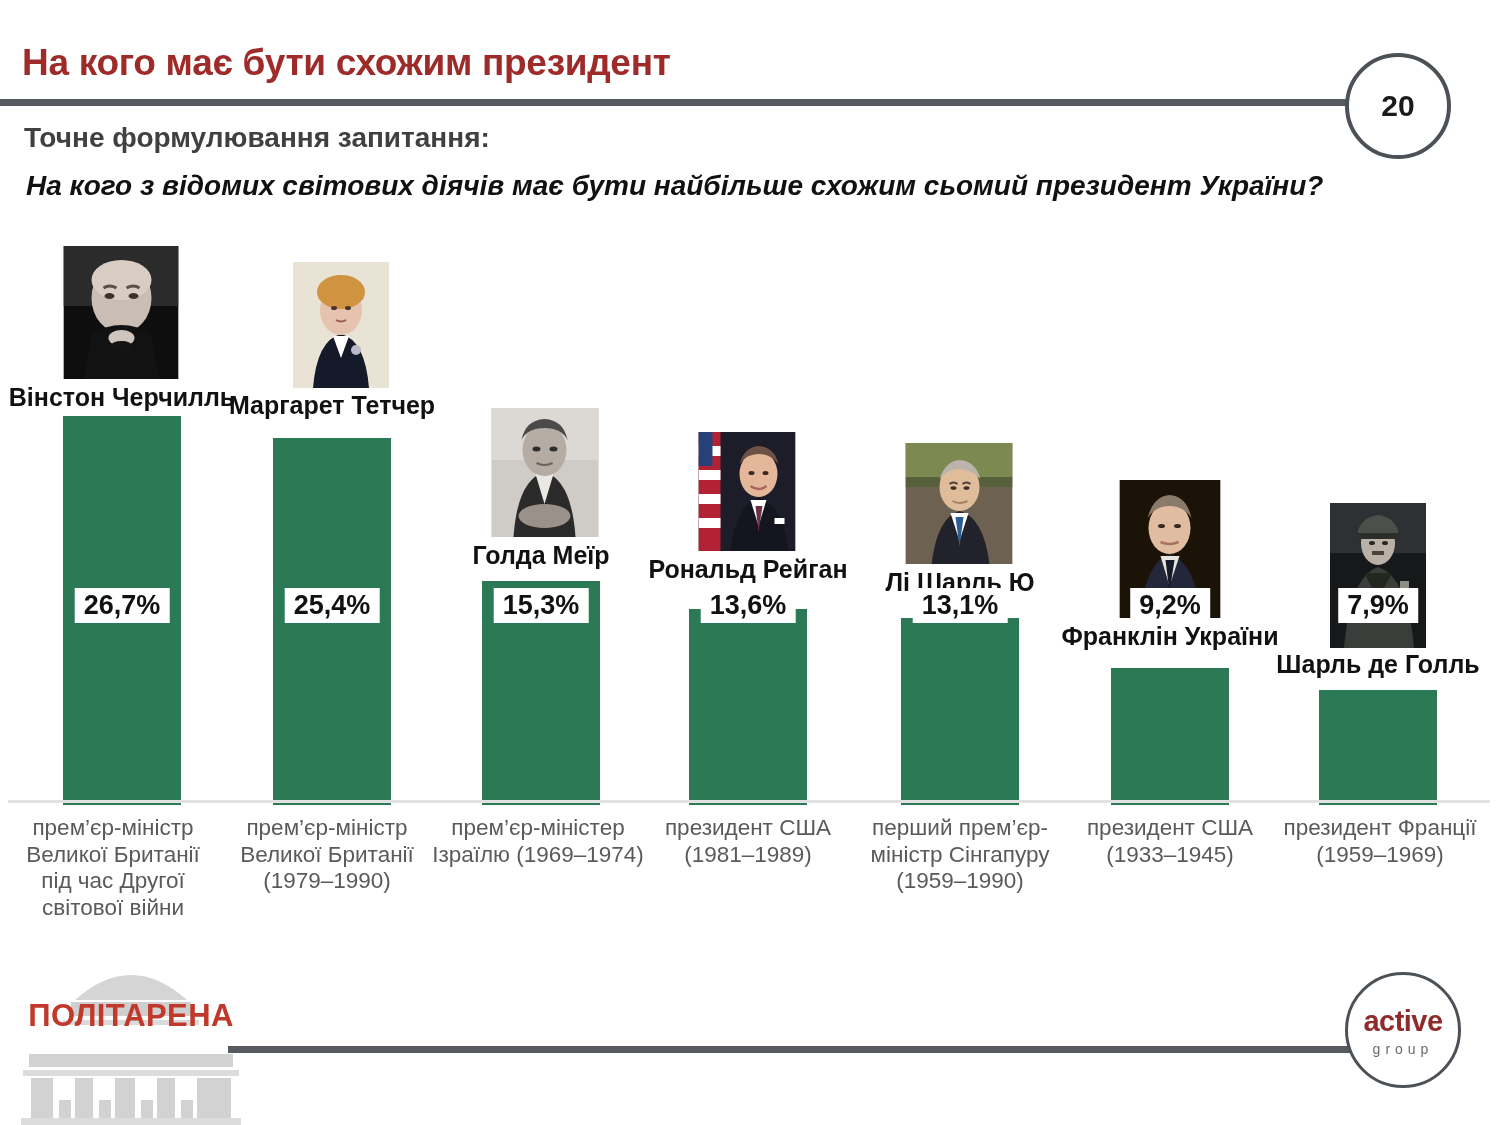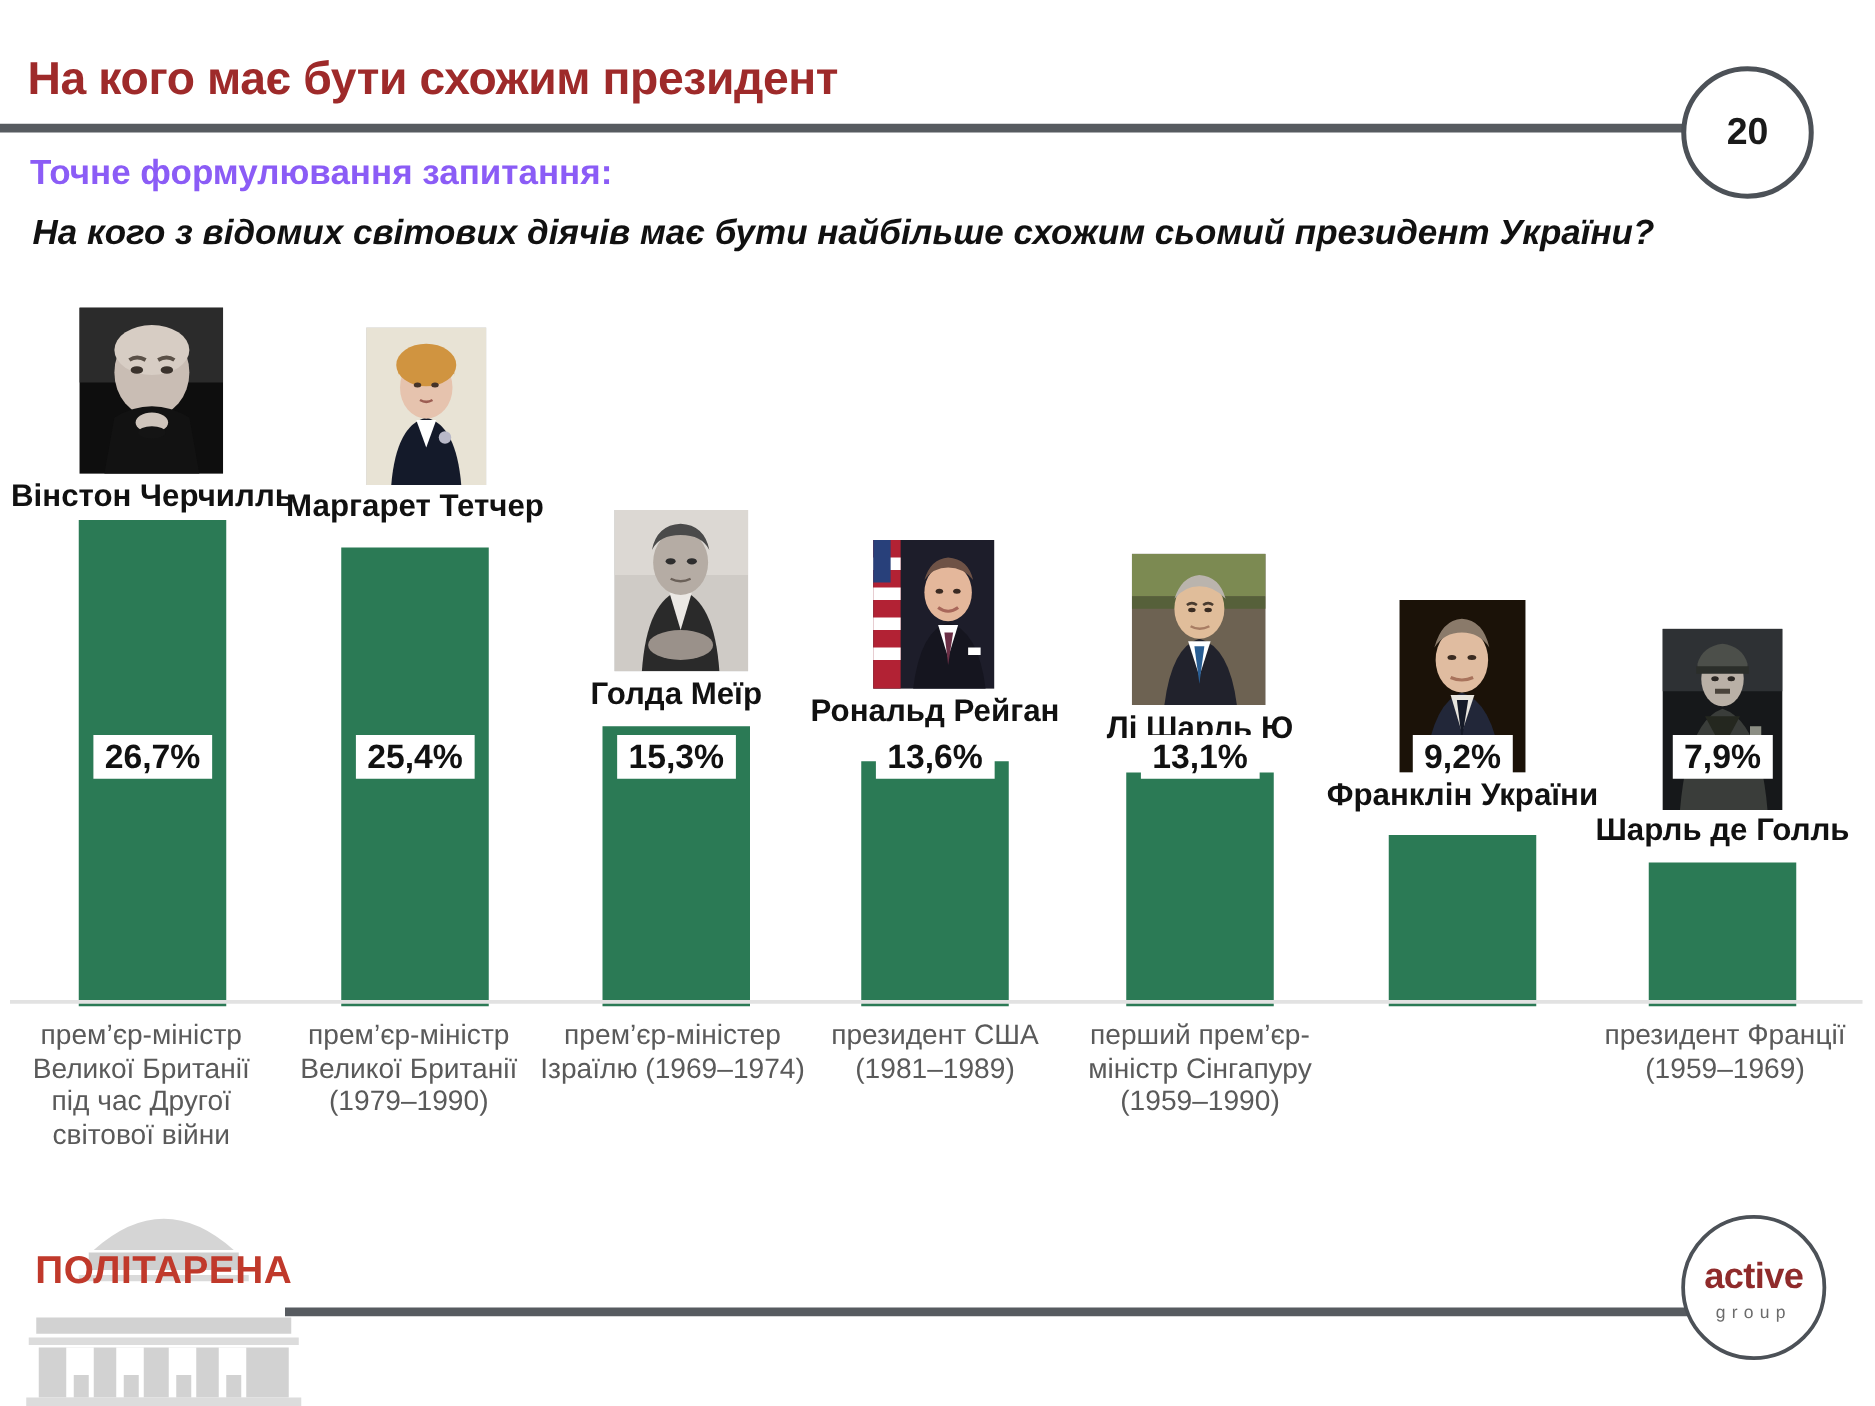--- a/index.html
+++ b/index.html
@@ -56,21 +56,21 @@
     color: #1a1a1a;
   }
 
   
   .question-label {
     position: absolute;
     left: 24px;
     top: 122px;
     font-size: 28px;
     font-weight: bold;
-    color: #8b5cf6;
+    color: #404040;
   }
   .question-text {
     position: absolute;
     left: 26px;
     top: 170px;
     font-size: 28px;
     font-style: italic;
     font-weight: bold;
     color: #111111;
     white-space: nowrap;
@@ -395,20 +395,21 @@
     </div>
 
     <div class="baseline"></div>
 
     <div class="cat-row">
       <div class="cat" style="left:8px;  width:210px;">прем’єр-міністр Великої Британії під час Другої світової війни</div>
       <div class="cat" style="left:222px; width:210px;">прем’єр-міністр Великої Британії (1979–1990)</div>
       <div class="cat" style="left:432px; width:212px;">прем’єр-міністер Ізраїлю (1969–1974)</div>
       <div class="cat" style="left:644px; width:208px;">президент США (1981–1989)</div>
       <div class="cat" style="left:854px; width:212px;">перший прем’єр-міністр Сінгапуру (1959–1990)</div>
+      <div class="cat" style="left:1066px; width:208px;">президент США (1933–1945)</div>
       <div class="cat" style="left:1276px; width:208px;">президент Франції (1959–1969)</div>
     </div>
   </div>
 
   <div class="footer-rule"></div>
 
   <div class="politarena">
     <svg width="232" height="167" viewBox="0 0 232 167" style="position:absolute;left:0;top:0;">
 
       <path d="M60 42 Q116 -8 172 42 Z" fill="#d5d5d5"></path>

